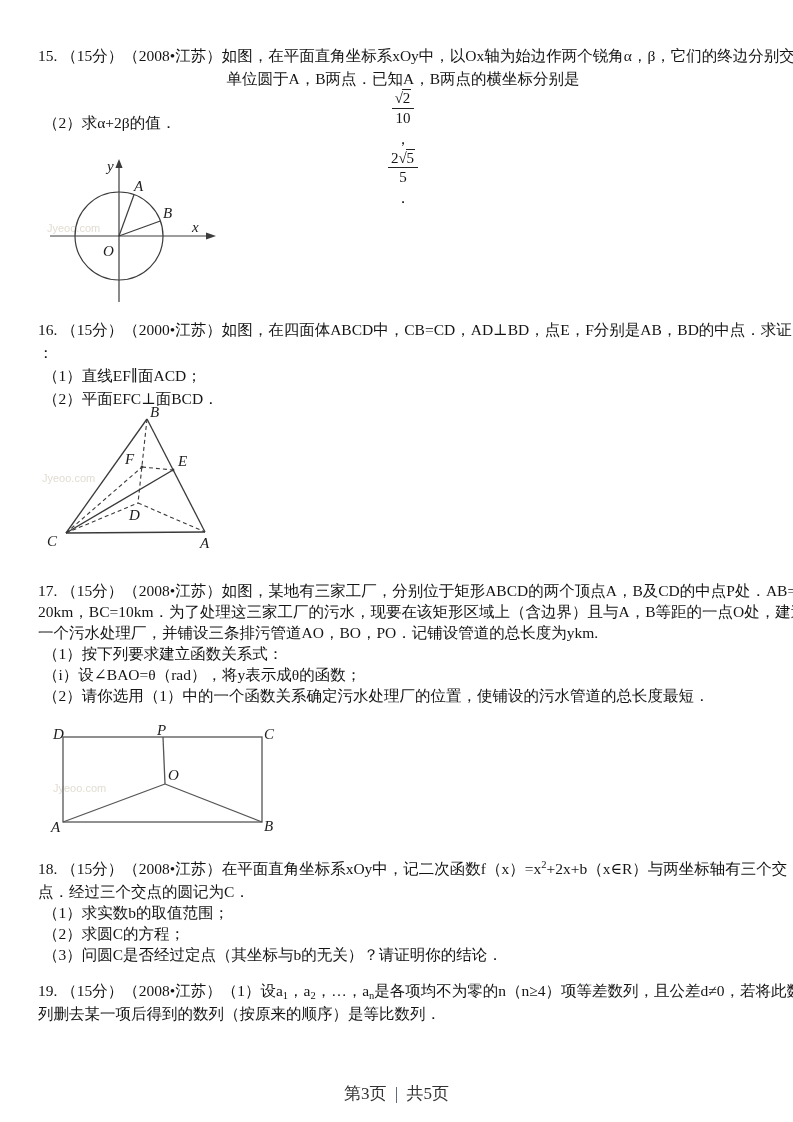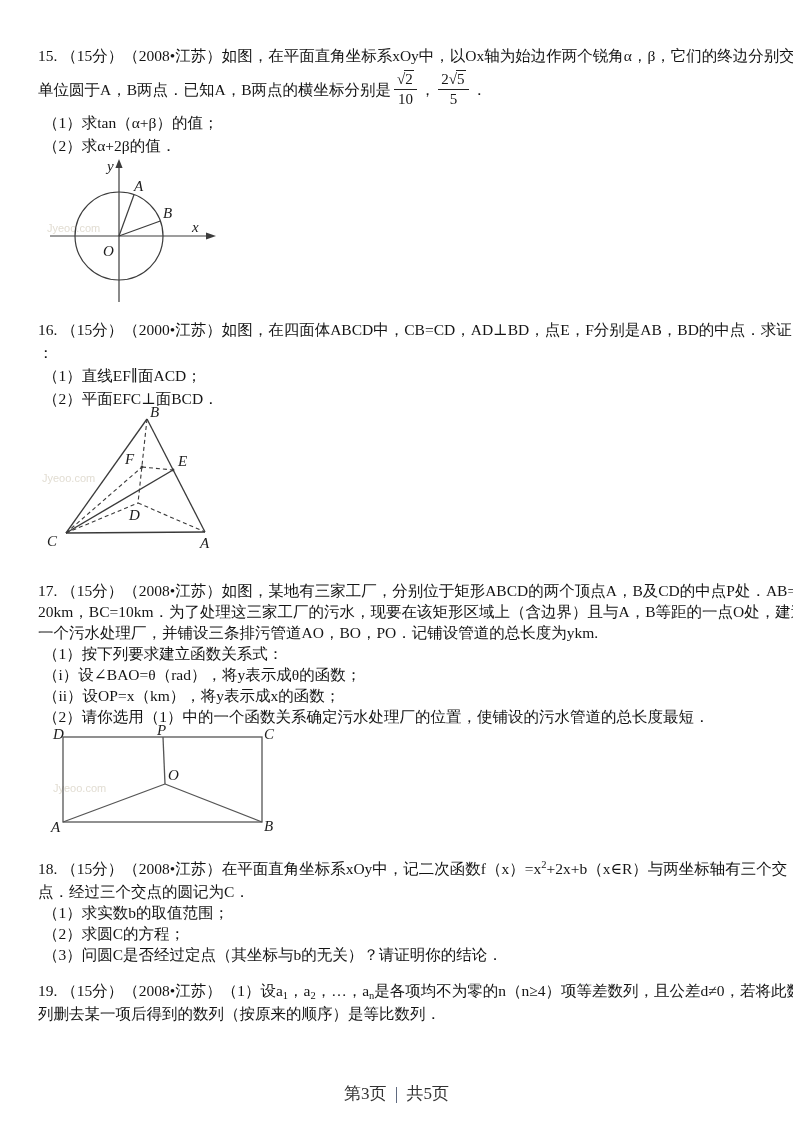--- a/index.html
+++ b/index.html
@@ -8,21 +8,21 @@
     width:793px;height:1122px;
     background:#fff;
     font-family:"Liberation Serif","DejaVu Serif",serif;
     color:#141414;
     overflow:hidden;
   }
   .sec{position:absolute;left:38px;width:730px;font-size:15.5px;line-height:23px;}
   .sec.tight{line-height:21px;}
   .line{white-space:nowrap;}
   .item{padding-left:5px;white-space:nowrap;}
-  .fline{display:flex;align-items:center;height:44px;white-space:nowrap;}
+  .fline{display:flex;align-items:center;height:44px;white-space:nowrap;flex-direction:column;}
   .fline2{display:flex;align-items:center;height:46px;white-space:nowrap;}
   .frac{display:inline-flex;flex-direction:column;align-items:center;
         margin:0 3px;font-size:15px;line-height:1.12;}
   .frac .num{display:block;border-bottom:1.3px solid #222;padding:0 3px 1px 3px;}
   .frac .den{display:block;padding-top:1px;}
   .rcand{border-top:1.2px solid #222;padding:0 1px;}
   .rsign{letter-spacing:-1px;}
   .sup{font-size:10.5px;position:relative;top:-6px;}
   .sub{font-size:10.5px;position:relative;top:3px;}
   .fig{position:absolute;}
@@ -46,21 +46,20 @@
         <span class="num"><span class="rsign">√</span><span class="rcand">2</span></span>
         <span class="den">10</span>
       </span>
       <span>，</span>
       <span class="frac">
         <span class="num"><span>2</span><span class="rsign">√</span><span class="rcand">5</span></span>
         <span class="den">5</span>
       </span>
       <span>．</span>
     </div>
-    <div class="item">（1）求tan（α+β）的值；</div>
     <div class="item">（2）求α+2β的值．</div>
   </div>
 
   <div class="fig" style="left:44px;top:158px;">
     <svg width="180" height="150" viewBox="0 0 180 150">
       <text class="wmark" x="3" y="74">Jyeoo.com</text>
       <line x1="75" y1="6" x2="75" y2="144" stroke="#3c3c3c" stroke-width="1.2"></line>
       <polygon points="75,1 71.4,10 78.6,10" fill="#3c3c3c"></polygon>
       <line x1="6" y1="78" x2="168" y2="78" stroke="#3c3c3c" stroke-width="1.2"></line>
       <polygon points="172,78 162,74.4 162,81.6" fill="#3c3c3c"></polygon>
@@ -104,21 +103,20 @@
       <text class="flabel" x="138" y="62">E</text>
     </svg>
   </div>
 
   <div class="sec tight" style="top:580px;">
     <div class="line">17. （15分）（2008•江苏）如图，某地有三家工厂，分别位于矩形ABCD的两个顶点A，B及CD的中点P处．AB=</div>
     <div class="line">20km，BC=10km．为了处理这三家工厂的污水，现要在该矩形区域上（含边界）且与A，B等距的一点O处，建造</div>
     <div class="line">一个污水处理厂，并铺设三条排污管道AO，BO，PO．记铺设管道的总长度为ykm.</div>
     <div class="item">（1）按下列要求建立函数关系式：</div>
     <div class="item">（i）设∠BAO=θ（rad），将y表示成θ的函数；</div>
-    <div class="item">（ii）设OP=x（km），将y表示成x的函数；</div>
     <div class="item">（2）请你选用（1）中的一个函数关系确定污水处理厂的位置，使铺设的污水管道的总长度最短．</div>
   </div>
 
   <div class="fig" style="left:45px;top:720px;">
     <svg width="240" height="118" viewBox="0 0 240 118">
       <text class="wmark" x="8" y="72">Jyeoo.com</text>
       <rect x="18" y="17" width="199" height="85" fill="none" stroke="#555" stroke-width="1.3"></rect>
       <line x1="118" y1="17" x2="120" y2="64" stroke="#555" stroke-width="1.3"></line>
       <line x1="120" y1="64" x2="18" y2="102" stroke="#555" stroke-width="1.3"></line>
       <line x1="120" y1="64" x2="217" y2="102" stroke="#555" stroke-width="1.3"></line>

